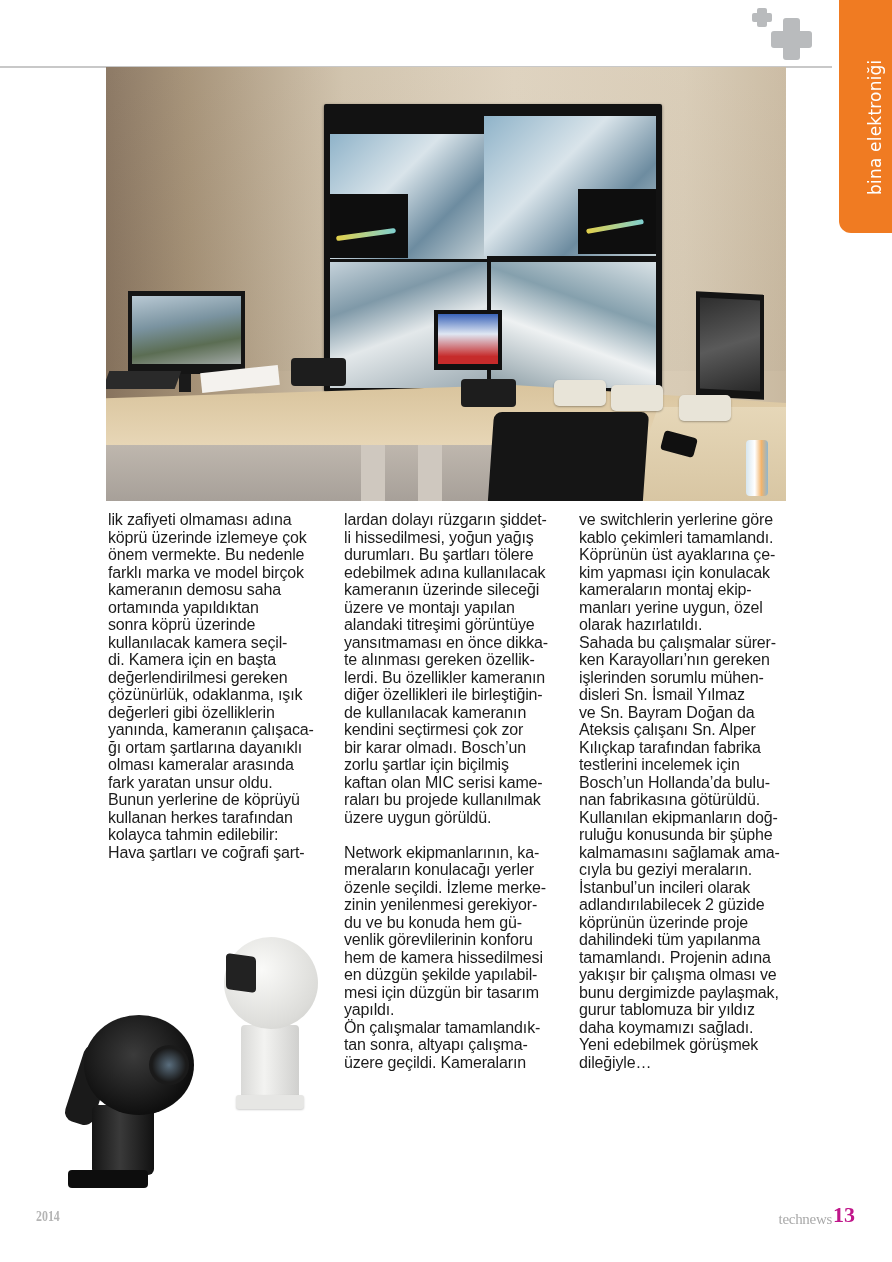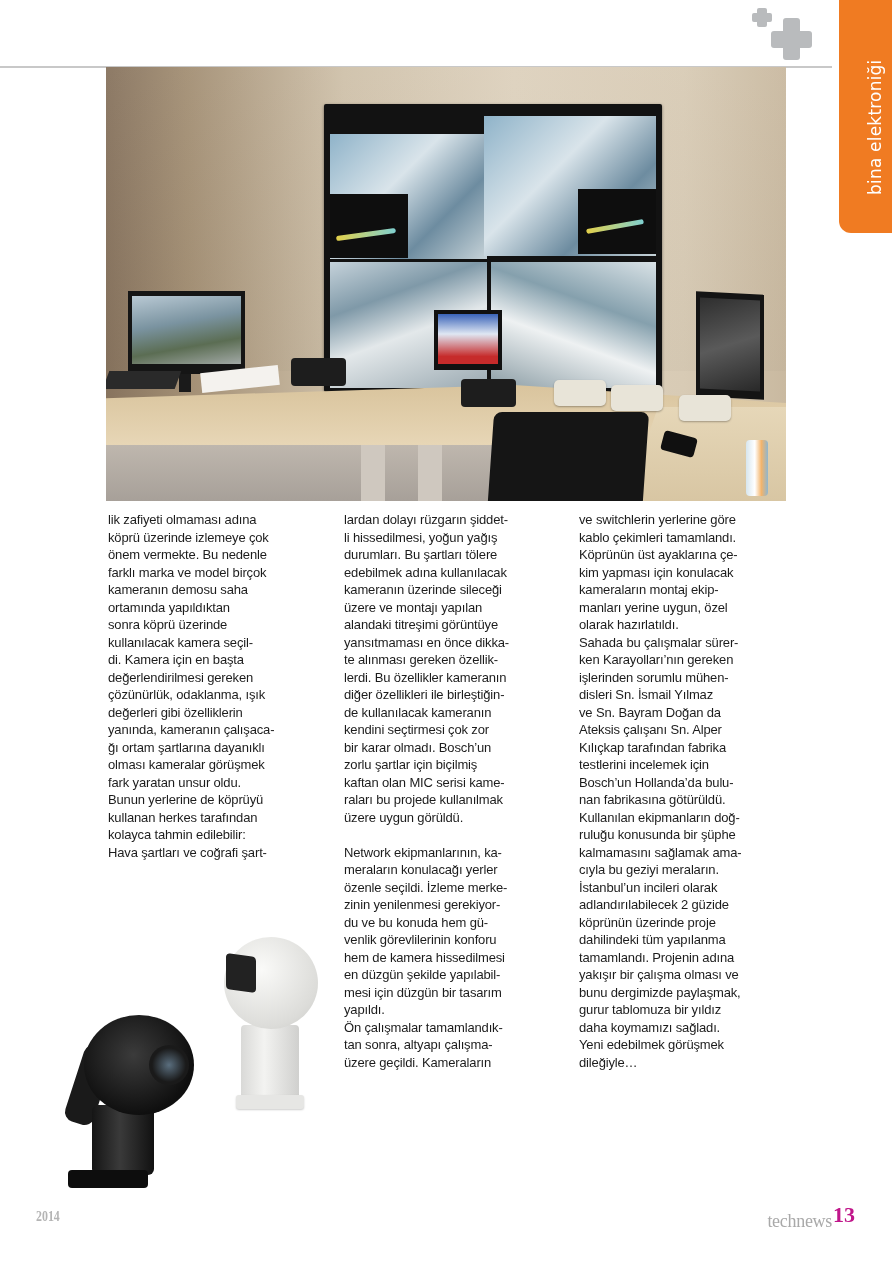--- a/index.html
+++ b/index.html
@@ -69,21 +69,21 @@
   .ph1 { left:448px; top:313px; } .ph2 { left:505px; top:318px; } .ph3 { left:573px; top:328px; }
   .keypad { position:absolute; width:55px; height:28px; background:#1d1d1d; border-radius:4px; }
   .kp1 { left:185px; top:291px; } .kp2 { left:355px; top:312px; }
   .keyboard { position:absolute; left:0; top:304px; width:72px; height:18px; background:#2a2a2a; transform:skewX(-20deg); }
   .can { position:absolute; left:640px; top:373px; width:22px; height:56px; background:linear-gradient(90deg,#d7e6ee,#ffffff 40%,#f3b46b 70%,#8fb6cf);
          border-radius:4px; }
   .mobile { position:absolute; left:556px; top:367px; width:34px; height:20px; background:#101010; border-radius:4px; transform:rotate(15deg); }
   .papers { position:absolute; left:95px; top:302px; width:78px; height:20px; background:#f4f2ee; transform:rotate(-6deg); }
 
   
-  .col { position:absolute; top:511px; font-size:13px; line-height:17.5px; color:#1c1c1c;
+  .col { position:absolute; top:511px; font-size:16px; line-height:17.5px; color:#1c1c1c;
          font-family:"Liberation Sans", sans-serif; letter-spacing:-0.15px; }
   .col p { margin:0; white-space:nowrap; }
   .col .gap { height:17.5px; }
   .col1 { left:108px; width:225px; }
   .col2 { left:344px; width:225px; }
   .col3 { left:579px; width:215px; }
 
   
   .product-photo { position:absolute; left:54px; top:925px; width:266px; height:268px; background:#ffffff; }
   .cam-white-body { position:absolute; left:187px; top:100px; width:58px; height:78px; background:linear-gradient(90deg,#d9d9d7,#f3f3f1 40%,#d0d0ce);
@@ -96,21 +96,21 @@
                     border-radius:50%; }
   .cam-black-lens { position:absolute; left:95px; top:120px; width:40px; height:40px; background:radial-gradient(circle,#5a6e7e,#1a1a1a 60%); border-radius:50%; }
   .cam-black-arm { position:absolute; left:20px; top:120px; width:30px; height:80px; background:#1a1a1a; border-radius:10px; transform:rotate(18deg); }
   .cam-black-body { position:absolute; left:38px; top:180px; width:62px; height:70px; background:linear-gradient(90deg,#151515,#3a3a3a 45%,#111); border-radius:6px; }
   .cam-black-base { position:absolute; left:14px; top:245px; width:80px; height:18px; background:#0d0d0d; border-radius:4px; }
 
   
   .footer-year { position:absolute; left:36px; top:1209px; font-family:"Liberation Serif", serif; font-weight:bold;
                  font-size:14px; color:#b4b4b4; transform:scaleX(0.85); transform-origin:0 0; }
   .footer-brand { position:absolute; right:60px; top:1211px; font-family:"Liberation Serif", serif;
-                  font-size:18px; color:#a9a9a9; letter-spacing:-0.3px; }
+                  font-size:15px; color:#a9a9a9; letter-spacing:-0.3px; }
   .footer-page { position:absolute; left:833px; top:1202px; font-family:"Liberation Serif", serif; font-weight:bold;
                  font-size:22px; color:#c0168a; }
 </style>
 </head>
 <body>
 
 <div>
   <div class="plus plus-small-h"></div>
   <div class="plus plus-small-v"></div>
   <div class="plus plus-big-h"></div>
@@ -170,21 +170,21 @@
     <p>kameranın demosu saha</p>
     <p>ortamında yapıldıktan</p>
     <p>sonra köprü üzerinde</p>
     <p>kullanılacak kamera seçil-</p>
     <p>di. Kamera için en başta</p>
     <p>değerlendirilmesi gereken</p>
     <p>çözünürlük, odaklanma, ışık</p>
     <p>değerleri gibi özelliklerin</p>
     <p>yanında, kameranın çalışaca-</p>
     <p>ğı ortam şartlarına dayanıklı</p>
-    <p>olması kameralar görüşmek</p>
+    <p>olması kameralar arasında</p>
     <p>fark yaratan unsur oldu.</p>
     <p>Bunun yerlerine de köprüyü</p>
     <p>kullanan herkes tarafından</p>
     <p>kolayca tahmin edilebilir:</p>
     <p>Hava şartları ve coğrafi şart-</p>
   </div>
 <div class="col col2" id="col1">
     <p>lardan dolayı rüzgarın şiddet-</p>
     <p>li hissedilmesi, yoğun yağış</p>
     <p>durumları. Bu şartları tölere</p>

